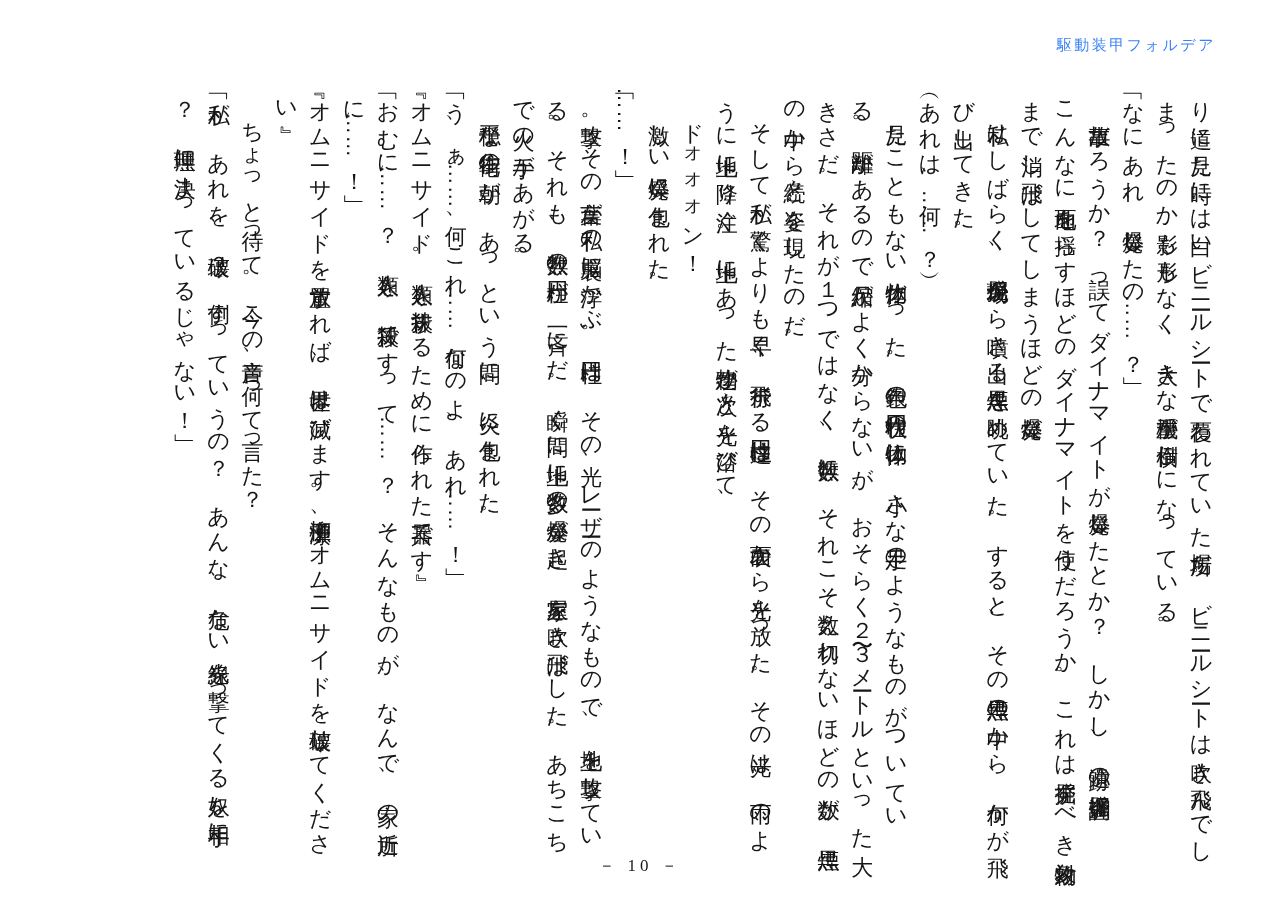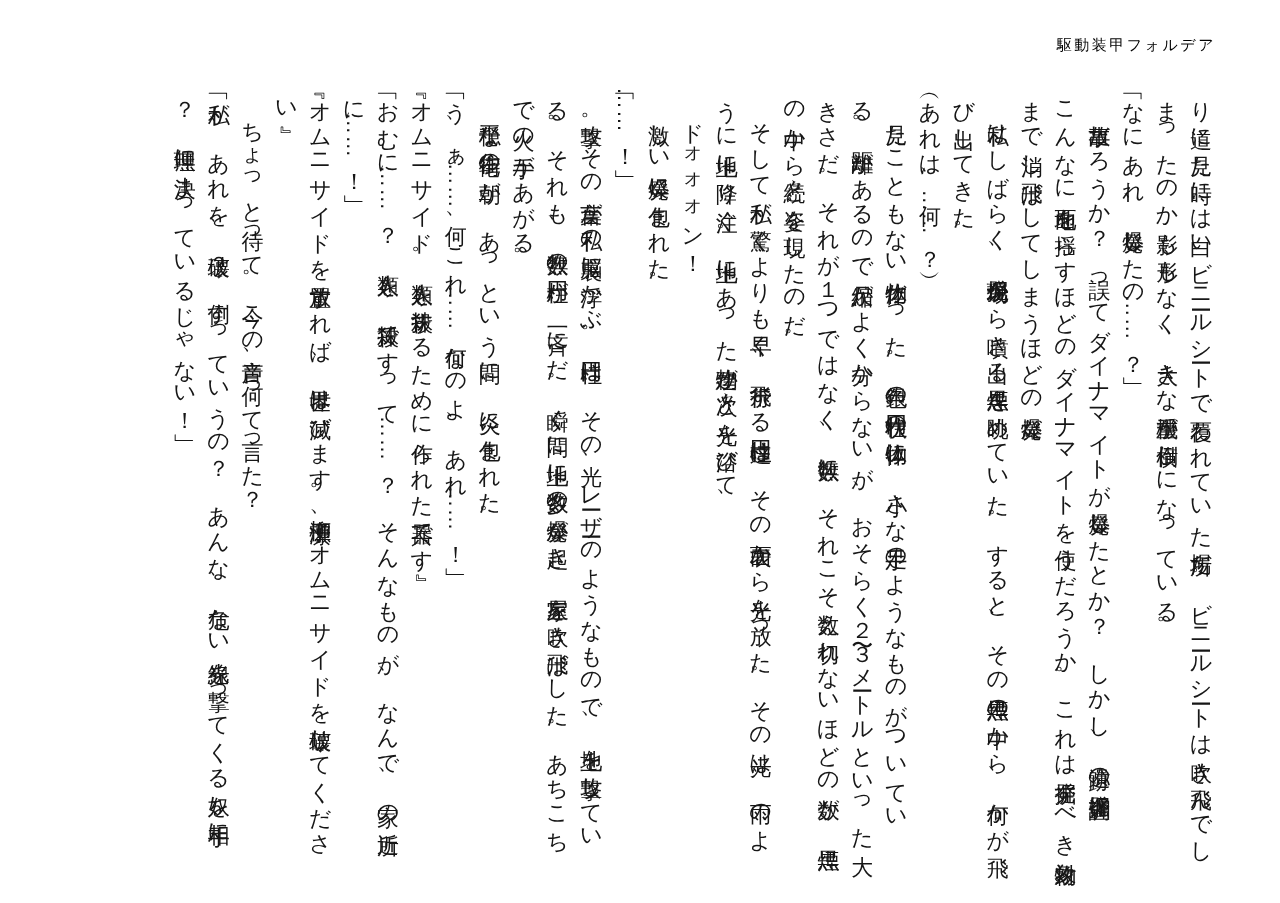--- a/index.html
+++ b/index.html
@@ -15,21 +15,21 @@
     overflow: hidden;
     color: #111111;
     font-family: "Liberation Sans", sans-serif;
   }
   .header-title {
     position: absolute;
     top: 36px;
     right: 64px;
     font-size: 15px;
     letter-spacing: 2.5px;
-    color: #000000;
+    color: #3b82f6;
     white-space: nowrap;
   }
   .body-text {
     position: absolute;
     top: 86px;
     right: 62px;
     width: 1160px;
     height: 770px;
     writing-mode: vertical-rl;
     text-orientation: mixed;
@@ -79,13 +79,14 @@
       <p class="para indent">攻撃。その言葉が私の脳裏に浮かぶ。円柱は、その光、レーザーのようなもので、地上を攻撃している。それも、無数の円柱が、一斉にだ。瞬く間に地上に数多の爆発が起き、家屋を吹き飛ばした。あちこちで火の手があがる。</p>
       <p class="para indent">平穏な住宅街の朝が、あっという間に、炎に包まれた。</p>
       <p class="para">「う、ぁ……何、これ……何なのよ、あれ……！」</p>
       <p class="para">『オムニサイド。人類を抹殺するために作られた兵器です』</p>
       <p class="para">「おむに……？　人類を、抹殺ですって……？　そんなものが、なんで、家の近所に……！」</p>
       <p class="para">『オムニサイドを放置すれば、世界は滅びます。柳瀬凛子、オムニサイドを破壊してください』</p>
       <p class="para indent">ちょっと待って。今この音声、何って言った？</p>
       <p class="para">「私が、あれを、破壊？　倒すっていうの？　あんな、危ない光線を撃ってくる奴を相手に？　無理に決まっているじゃない！」</p>
     </div>
 
+  <div class="page-number">－ 10 －</div>
 </div>
 
 </body></html>

